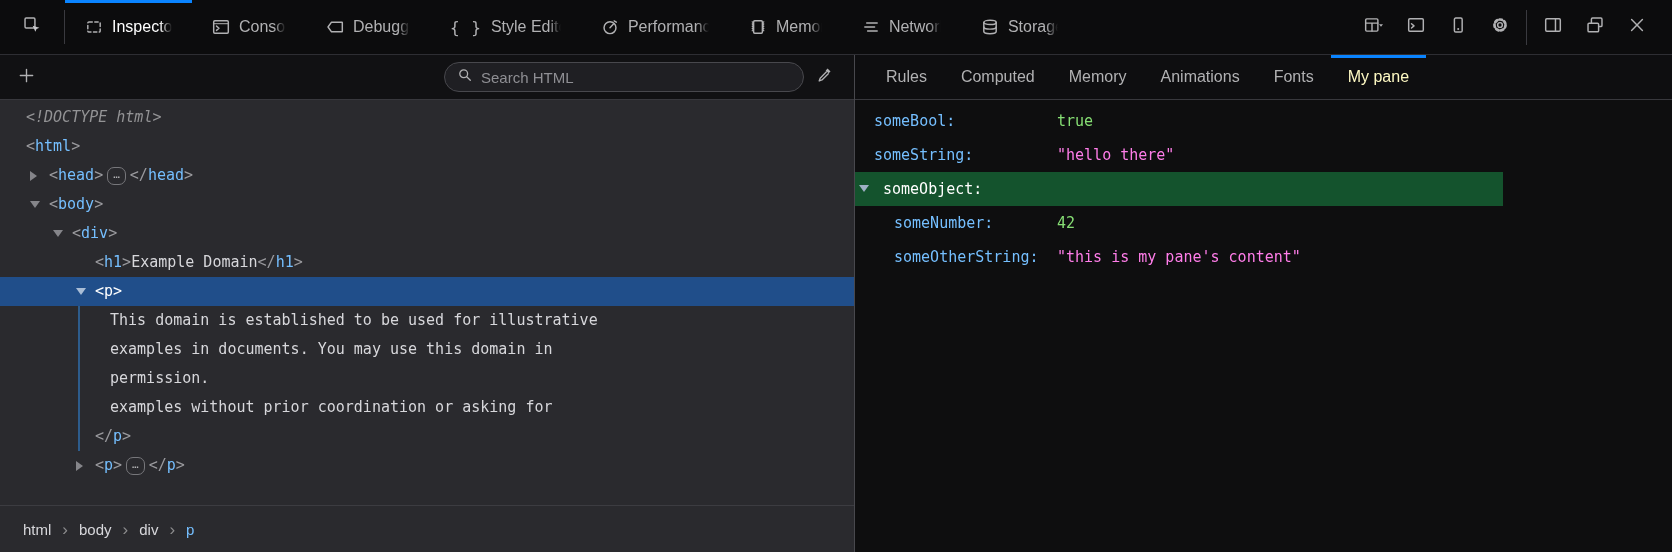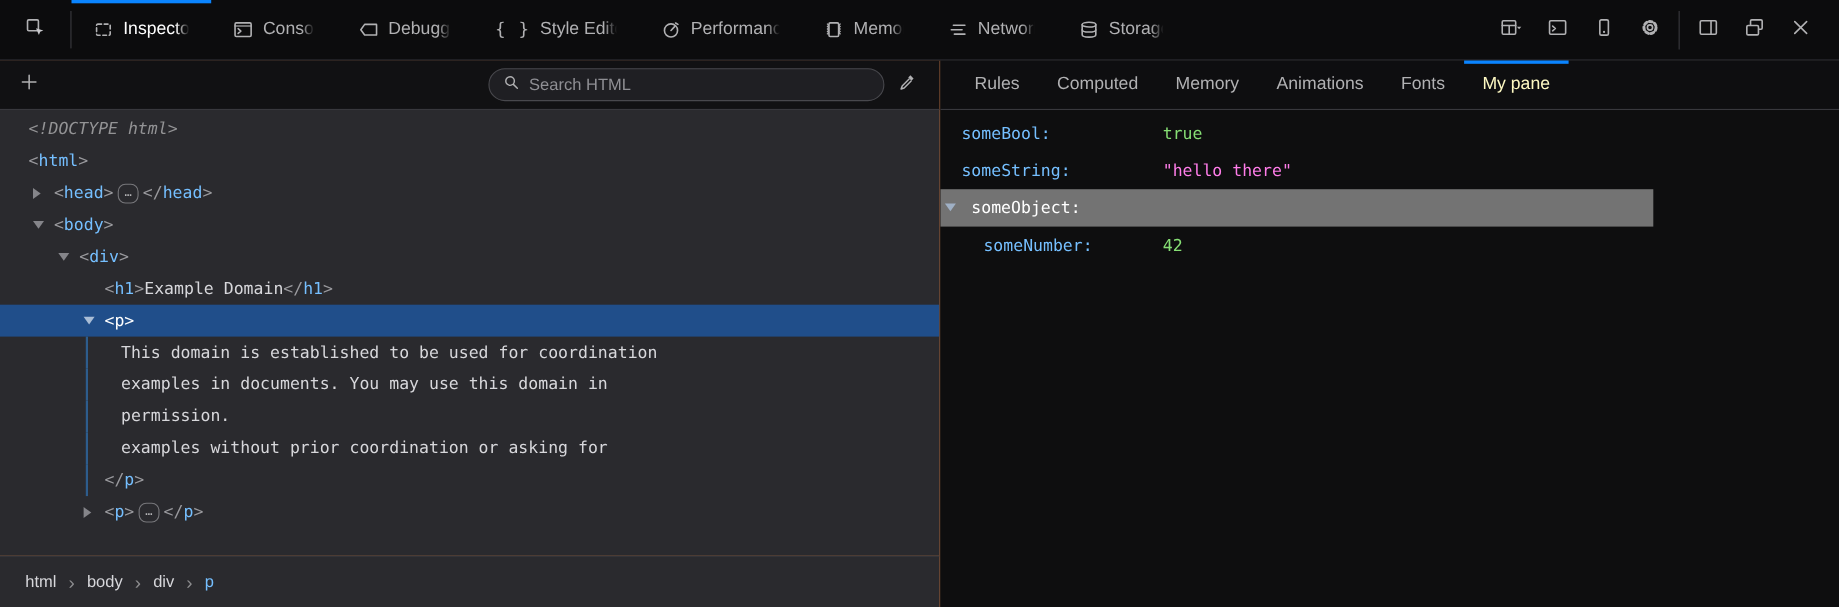--- a/index.html
+++ b/index.html
@@ -77,21 +77,21 @@
   .crumb.active { color:#75bfff; }
   .crumb-sep { color:#8c8c8e; margin:0 8px; font-size:17px; line-height:1; }
 
   
   .pane-body { flex:1; background:#0e0e0f; font-family:"DejaVu Sans Mono",monospace;
                font-size:15px; padding-top:4px; }
   .p-row { height:34px; display:flex; align-items:center; position:relative; white-space:nowrap; }
   .p-row .p-key { color:#75bfff; display:inline-block; }
   .p-row.ind0 { padding-left:19px; } .p-row.ind0 .p-key { min-width:183px; }
   .p-row.ind1 { padding-left:39px; } .p-row.ind1 .p-key { min-width:163px; }
-  .p-row.selected { background:#737373; width:648px;padding-left:28px; }
+  .p-row.selected { background:#14532d; width:648px;padding-left:28px; }
   .p-row.selected .p-key { color:#ffffff; }
   .p-arrow { position:absolute; left:4px; top:13px; width:0; height:0;
              border-left:5.5px solid transparent; border-right:5.5px solid transparent;
              border-top:7px solid #9fb0c5; }
   .v-green { color:#86de74; } .v-pink { color:#ff7de9; }
 
   svg { overflow:visible; }
 </style>
 </head>
 <body>
@@ -294,21 +294,21 @@
           <span class="seg-bracket">&gt;</span>
         </div>
         <div class="m-row selected" style="padding-left: 76px;">
           <span class="arrow-slot">
             <span class="tri-exp"></span>
           </span>
           <span class="seg-bracket">&lt;</span>
           <span class="seg-tag">p</span>
           <span class="seg-bracket">&gt;</span>
         </div>
-        <div class="m-text guided"><span class="seg-text">This domain is established to be used for coordination</span></div>
+        <div class="m-text guided"><span class="seg-text">This domain is established to be used for illustrative</span></div>
         <div class="m-text guided"><span class="seg-text">examples in documents. You may use this domain in</span></div>
         <div class="m-text guided"><span class="seg-text">permission.</span></div>
         <div class="m-text guided"><span class="seg-text">examples without prior coordination or asking for</span></div>
         <div class="m-row guided" style="padding-left: 76px;">
           <span class="arrow-slot"></span>
           <span class="seg-bracket">&lt;/</span>
           <span class="seg-tag">p</span>
           <span class="seg-bracket">&gt;</span>
         </div>
         <div class="m-row" style="padding-left: 76px;">
@@ -354,15 +354,19 @@
           <span class="v-pink">"hello there"</span>
         </div>
         <div class="p-row ind0 selected">
           <span class="p-arrow"></span>
           <span class="p-key">someObject:</span>
         </div>
         <div class="p-row ind1">
           <span class="p-key">someNumber:</span>
           <span class="v-green">42</span>
         </div>
+        <div class="p-row ind1">
+          <span class="p-key">someOtherString:</span>
+          <span class="v-pink">"this is my pane's content"</span>
+        </div>
       </div>
   </div>
 </div>
 
 </body></html>

